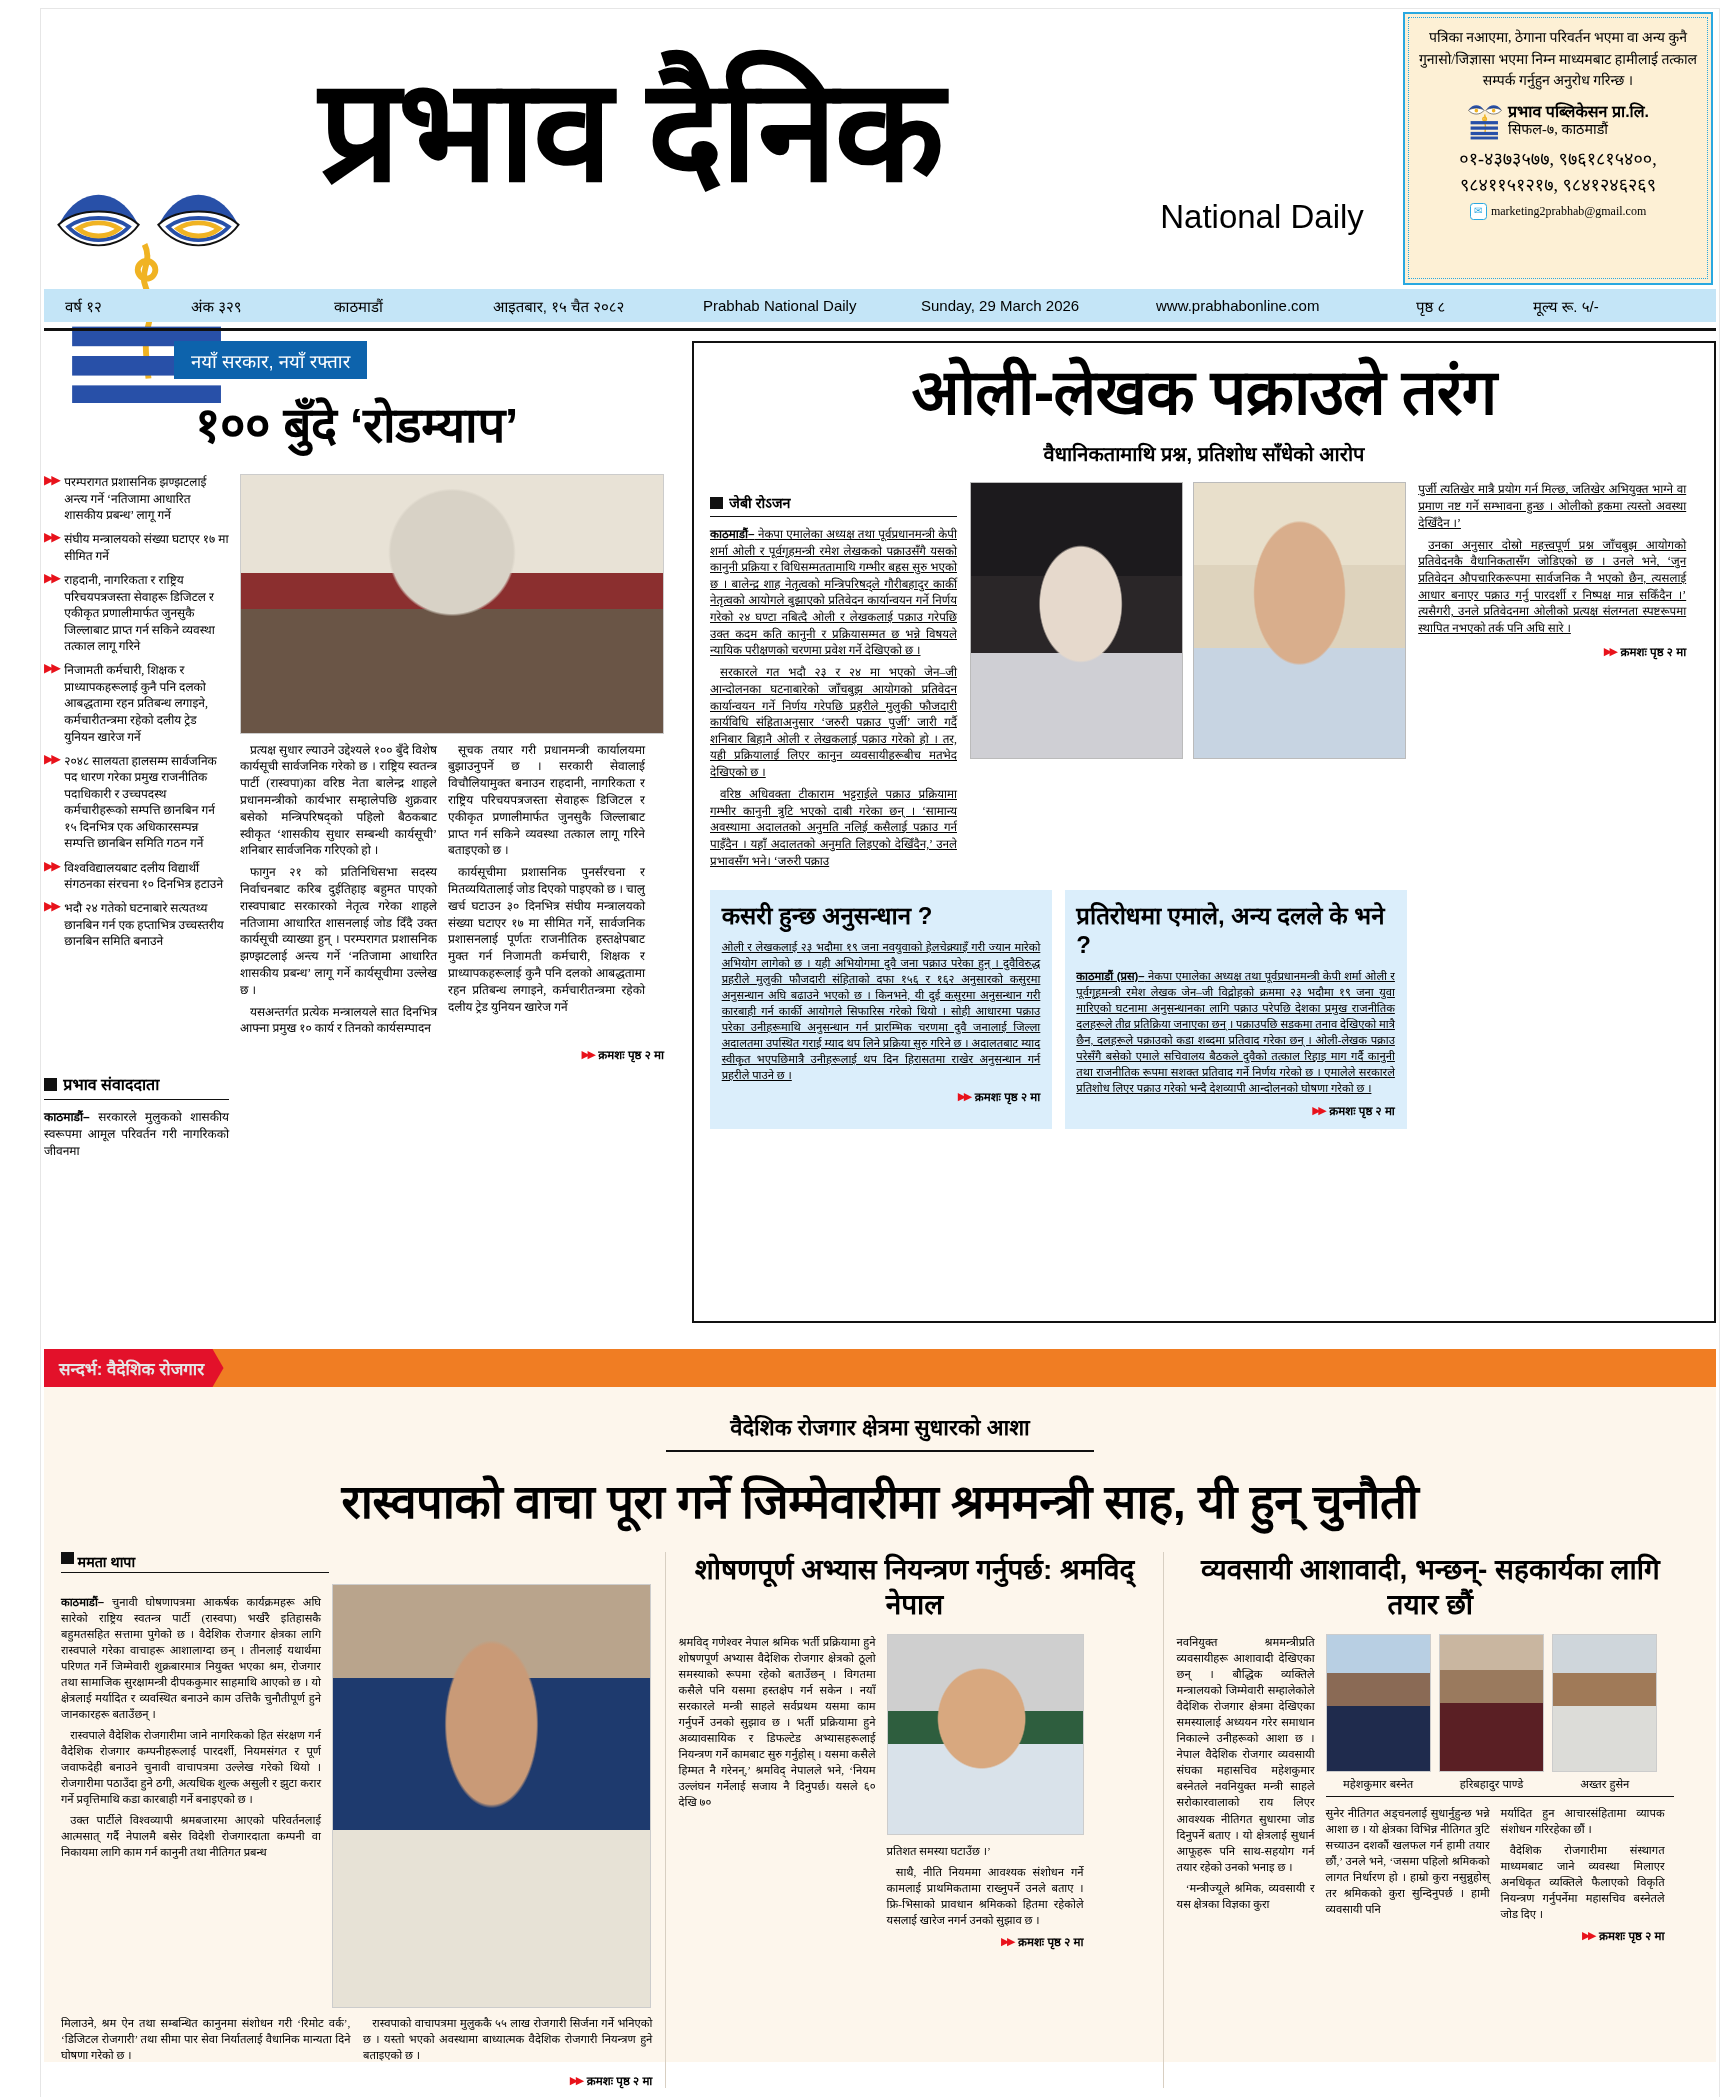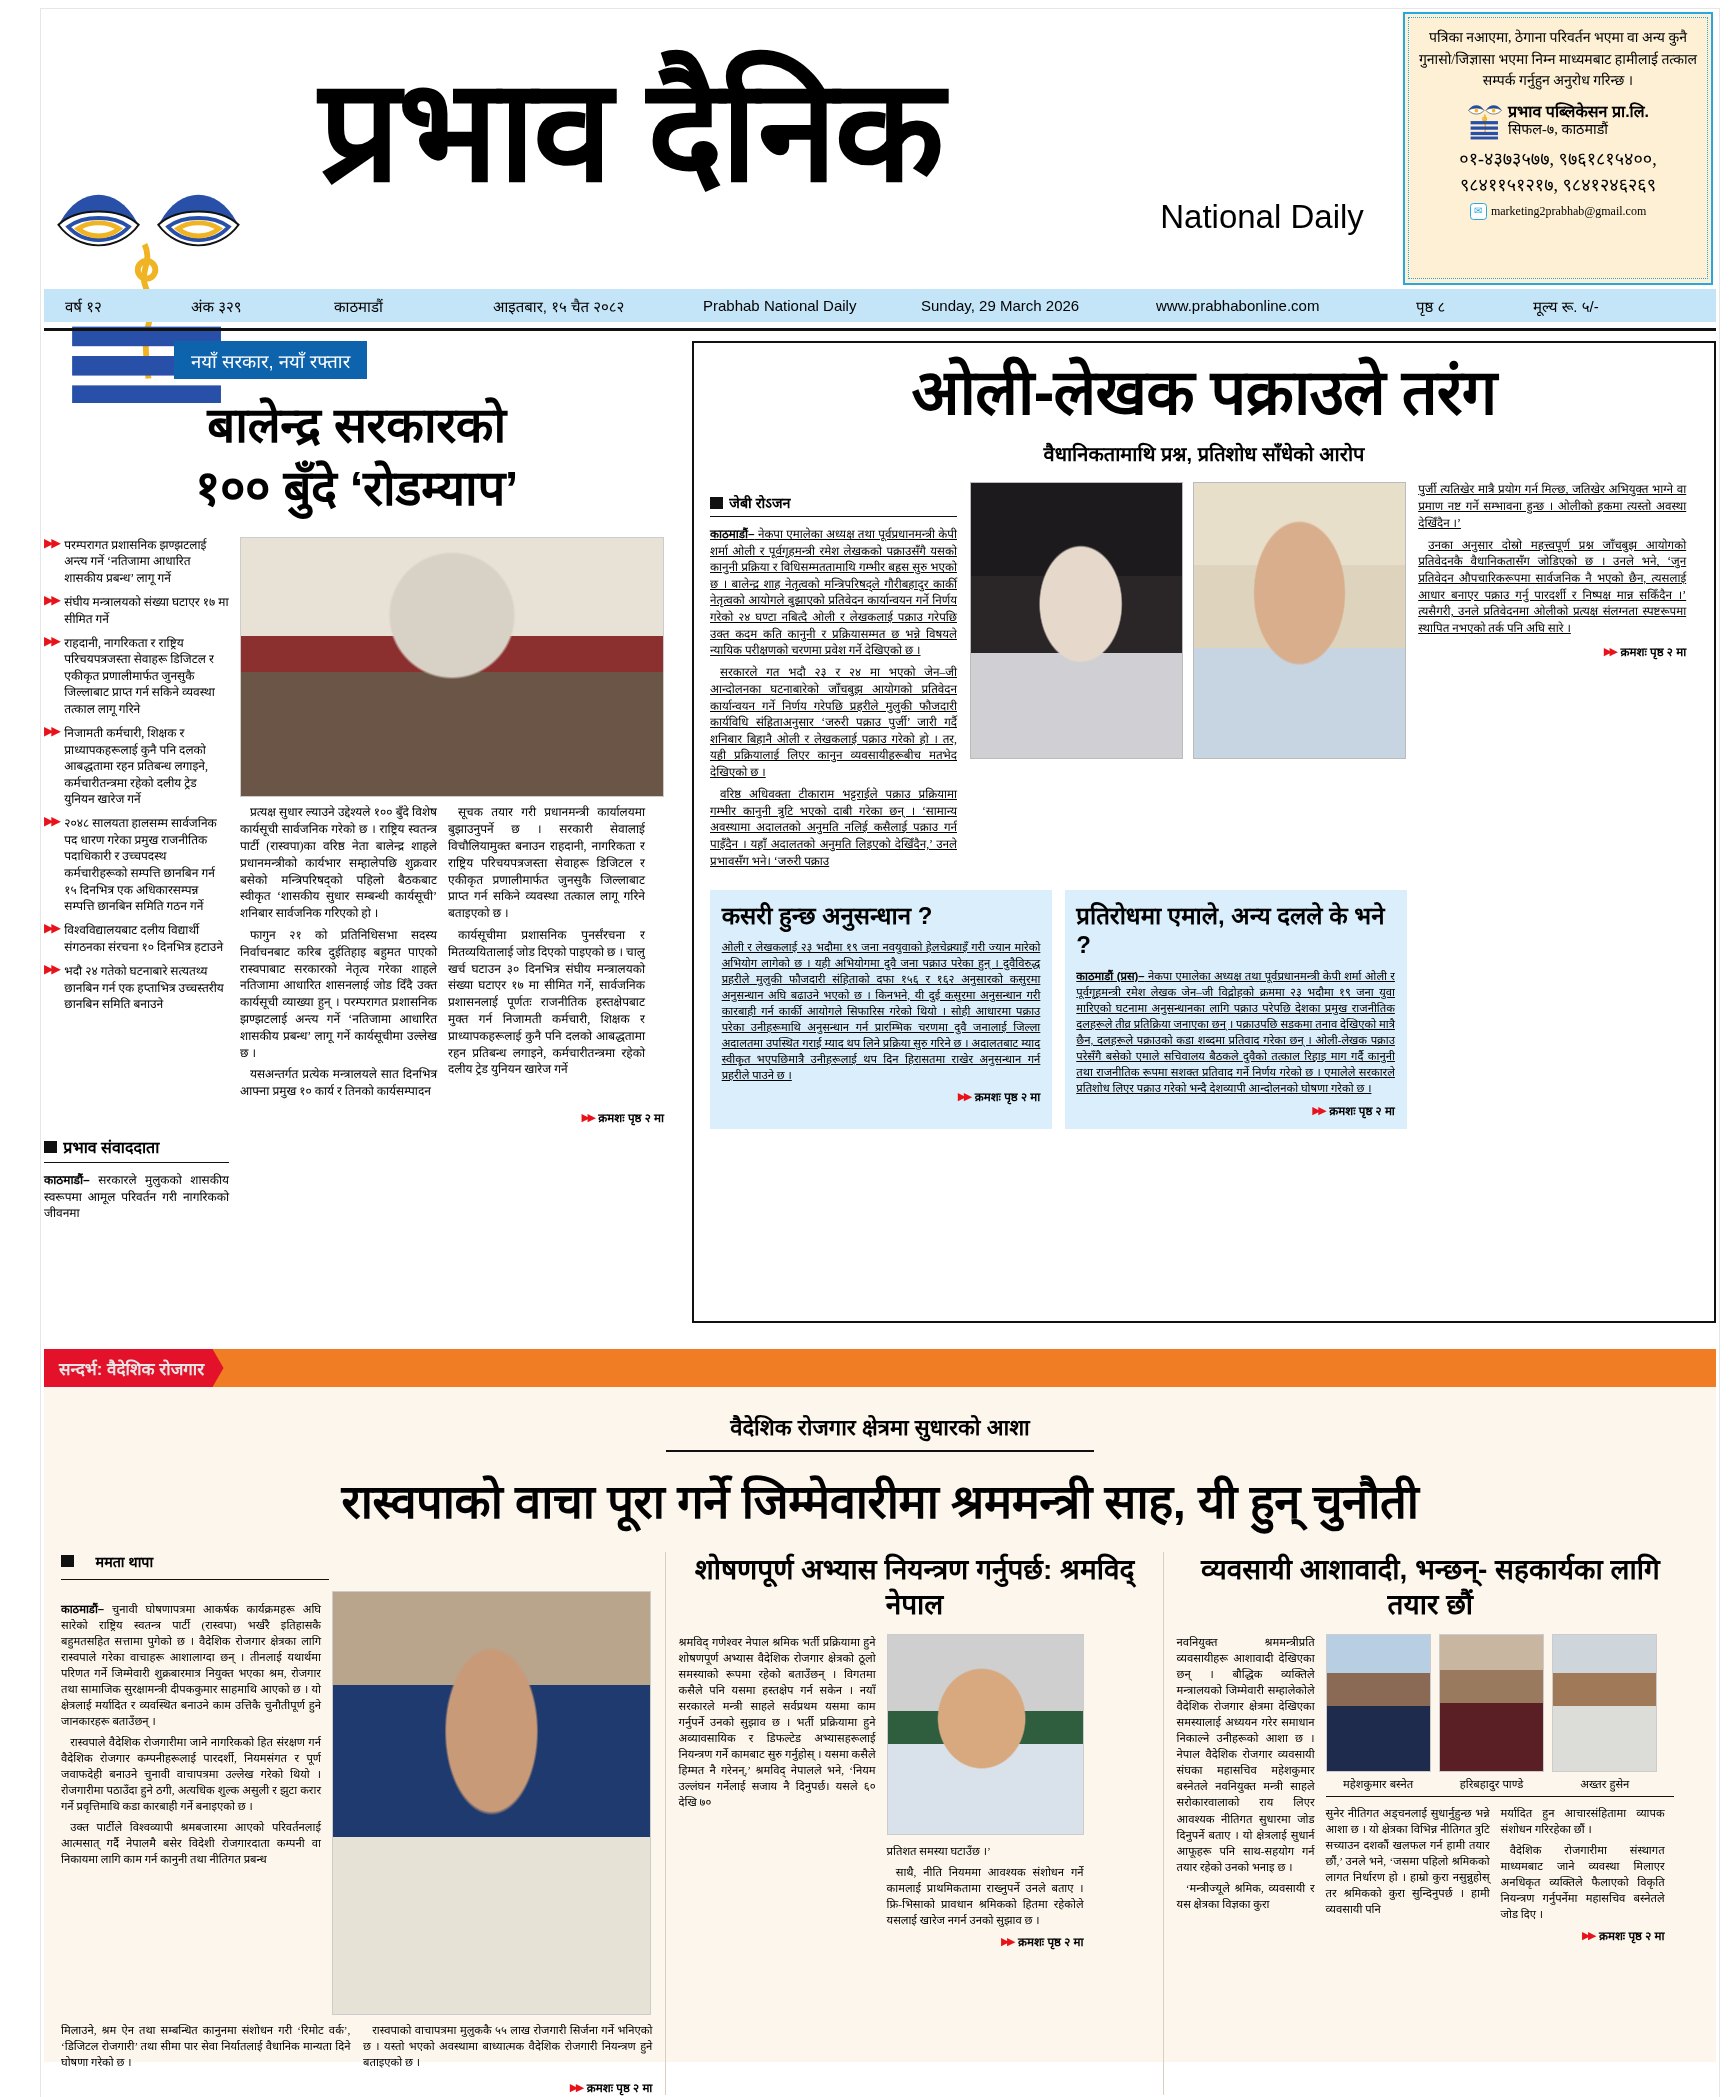--- a/index.html
+++ b/index.html
@@ -225,21 +225,21 @@
     font-size:47px;
     margin-top:16px;
     letter-spacing:-0.4px;
   }
 
   .sec2-grid { display:flex; margin-top:19.3px; padding:0 17px; gap:0; }
   .s2-colA { width:604px; padding-right:12.6px; }
   .s2-colB { width:499px; padding:0 12.6px; border-left:1.3px solid #d8cfc2; border-right:1.3px solid #d8cfc2; }
   .s2-colC { width:520px; padding-left:12.6px; }
 
-  .s2-byline { display:flex; align-items:center; gap:22px; border-bottom:1.7px solid #111; padding-bottom:8px; width:268px; }
+  .s2-byline { display:flex; align-items:flex-start; gap:4px; border-bottom:1.7px solid #111; padding-bottom:1px; width:268px; }
   .s2-head2 {
     font-family:"Liberation Sans", sans-serif;
     font-weight:bold; font-size:28px; line-height:1.25;
     text-align:center;
   }
   .s2-head2.right { text-align:center; }
   .s2-flow { display:flex; gap:11px; margin-top:11px; }
   .s2-txt { font-size:11.3px; line-height:1.42; text-align:justify; }
   .s2-txt p { margin-bottom:5px; text-indent:9.2px; }
   .s2-txt p.first { text-indent:0; }
@@ -357,21 +357,20 @@
   <span class="ib-8">पृष्ठ ८</span>
   <span class="ib-9">मूल्य रू. ५/-</span>
 </div>
 <div class="rule-top"></div>
 
 <div class="topzone">
 
   <div class="leftcol">
     <div class="tag-blue">नयाँ सरकार, नयाँ रफ्तार</div>
     <div class="lc-head">
-      <div>बालेन्द्र सरकारको</div>
       <div>१०० बुँदे ‘रोडम्याप’</div>
     </div>
 
     <div class="lc-body">
       <div class="bullets" id="bullets">
           <div class="bullet">
             <span class="b-arrow">▶▶</span>
             <span class="b-text">परम्परागत प्रशासनिक झण्झटलाई अन्त्य गर्ने ‘नतिजामा आधारित शासकीय प्रबन्ध’ लागू गर्ने</span>
           </div>
           <div class="bullet">

